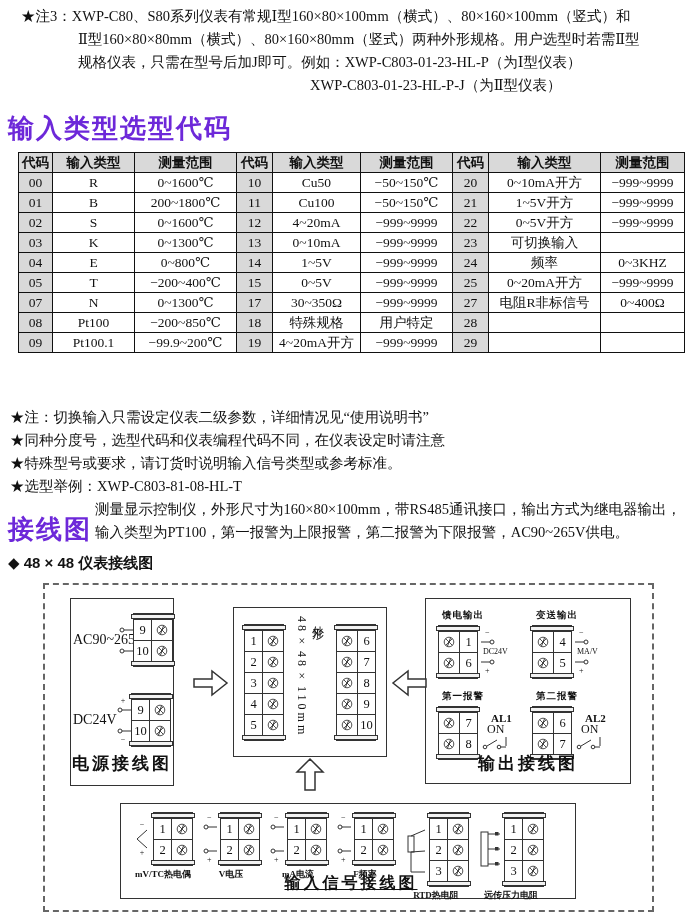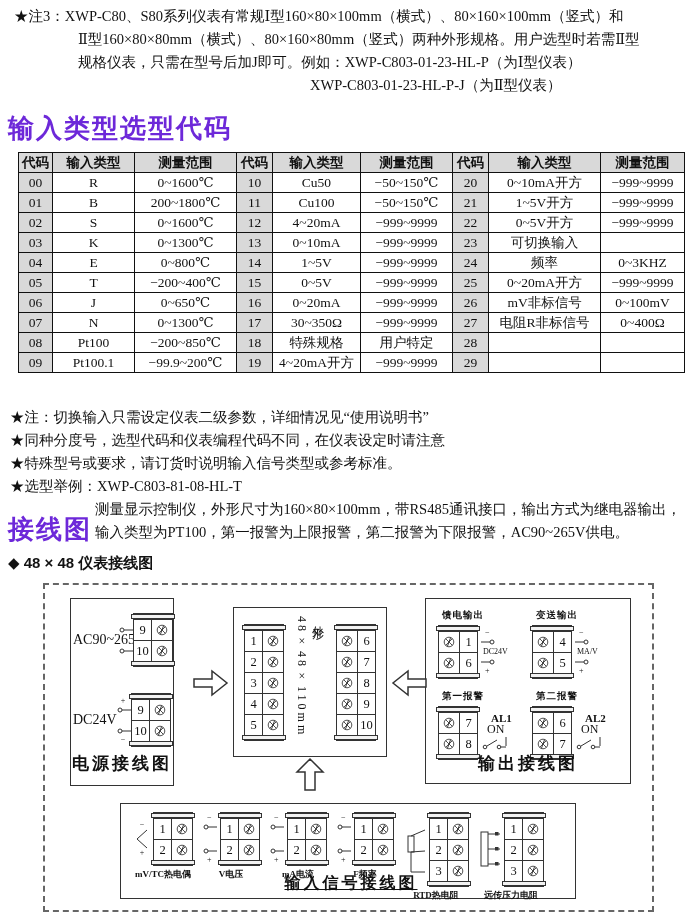--- a/index.html
+++ b/index.html
@@ -1,21 +1,21 @@
 <!DOCTYPE html>
 <html><head>
 <meta charset="utf-8">
 <style>
   html,body{margin:0;padding:0;background:#fff;}
   .page{position:relative;width:700px;height:916px;background:#fff;color:#111;
         font-family:"Liberation Serif","DejaVu Serif",serif;overflow:hidden;}
 
   
   .note3{position:absolute;top:5px;left:0;width:698px;font-size:14.5px;line-height:23px;}
-  .note3 .ln0{padding-left:14px;}
+  .note3 .ln0{padding-left:21px;}
   .note3 .ln1,.note3 .ln2{padding-left:78px;}
   .note3 .ln3{padding-left:310px;}
 
   .h1{position:absolute;left:8px;margin:0;font-family:"Liberation Sans","DejaVu Sans",sans-serif;
       font-weight:bold;font-size:26px;letter-spacing:2px;color:#6d28d9;}
   #title-selection{top:111px;}
   #title-wiring{top:512px;}
 
   
   table.sel{position:absolute;top:152px;left:18px;border-collapse:collapse;table-layout:fixed;
@@ -184,31 +184,20 @@
           <td>T</td>
           <td>−200~400℃</td>
           <td class="code">15</td>
           <td>0~5V</td>
           <td>−999~9999</td>
           <td class="code">25</td>
           <td>0~20mA开方</td>
           <td>−999~9999</td>
         </tr>
         <tr>
-          <td class="code">06</td>
-          <td>J</td>
-          <td>0~650℃</td>
-          <td class="code">16</td>
-          <td>0~20mA</td>
-          <td>−999~9999</td>
-          <td class="code">26</td>
-          <td>mV非标信号</td>
-          <td>0~100mV</td>
-        </tr>
-        <tr>
           <td class="code">07</td>
           <td>N</td>
           <td>0~1300℃</td>
           <td class="code">17</td>
           <td>30~350Ω</td>
           <td>−999~9999</td>
           <td class="code">27</td>
           <td>电阻R非标信号</td>
           <td>0~400Ω</td>
         </tr>

